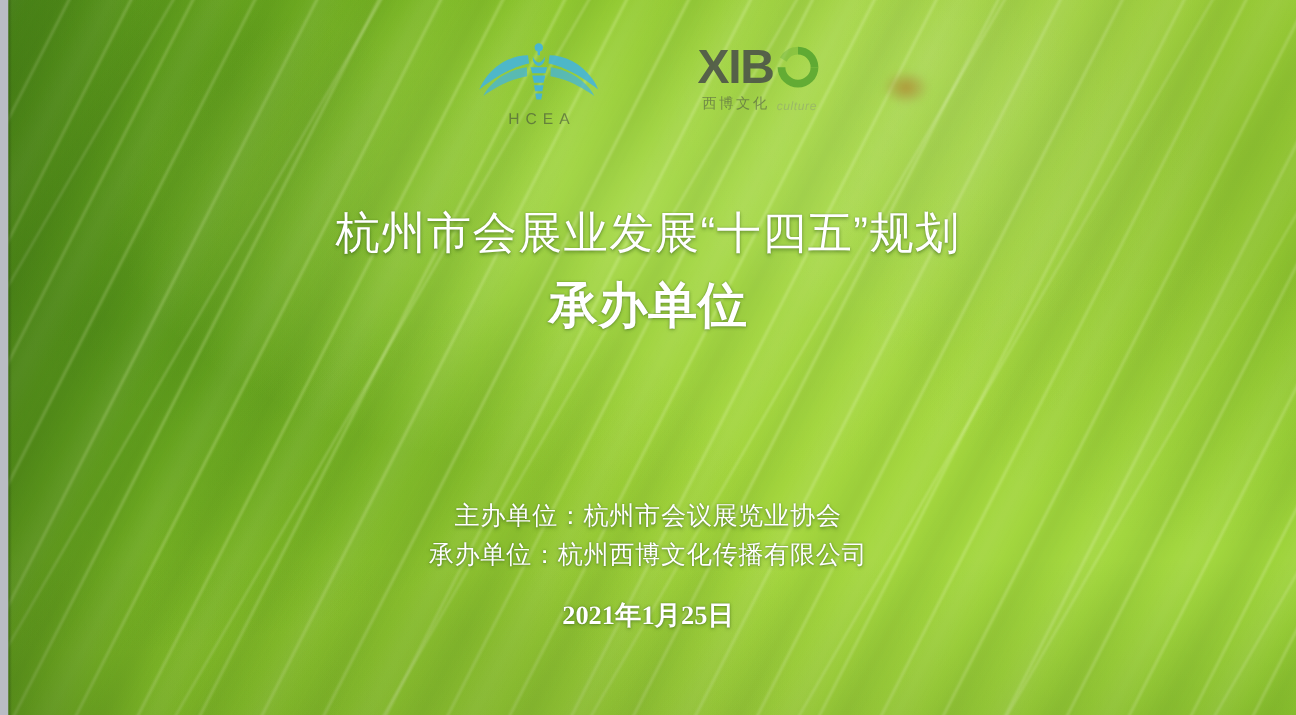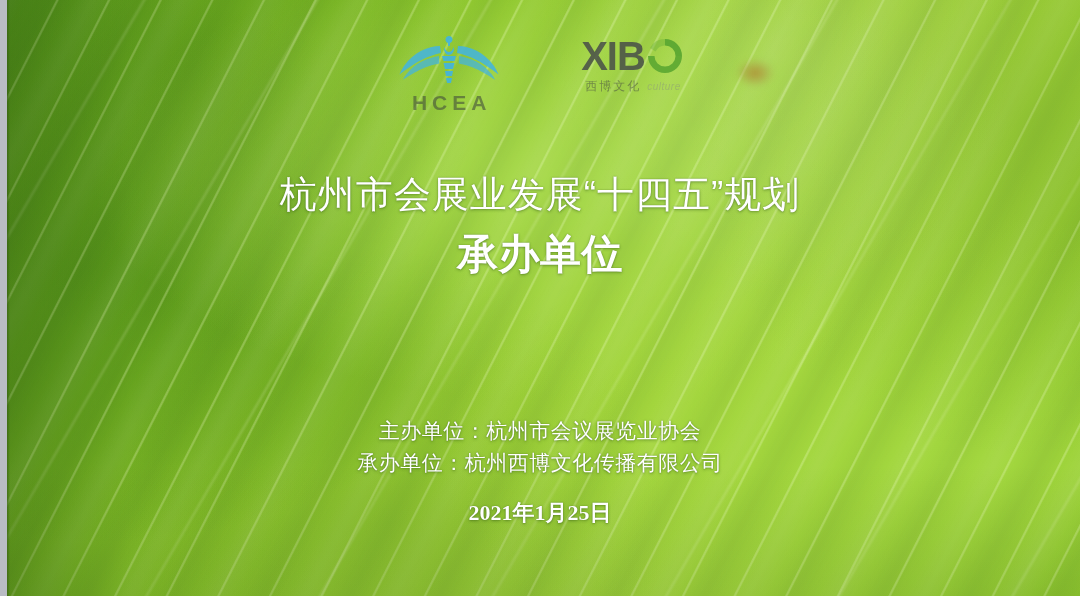--- a/index.html
+++ b/index.html
@@ -126,22 +126,22 @@
     gap: 78px;
   }
   .logo {
     display: flex;
     flex-direction: column;
     align-items: center;
   }
   .hcea-mark { width: 108px; height: 58px; display:block; }
   .hcea-word {
     margin-top: 1px;
-    font-size: 21px;
-    font-weight: 700;
+    font-size: 13px;
+    font-weight: 400;
     letter-spacing: 5px;
     color: rgba(70,82,60,0.62);
     text-indent: 5px;
   }
   .xibo-top {
     display: flex;
     align-items: flex-end;
     gap: 2px;
     height: 44px;
   }
@@ -149,21 +149,21 @@
     font-size: 40px;
     font-weight: 800;
     letter-spacing: -1px;
     color: rgba(72,78,72,0.86);
     line-height: 1;
   }
   .xibo-ring { width: 40px; height: 40px; display:block; margin-left: -2px; }
   .xibo-sub {
     margin-top: 2px;
     display: flex;
-    align-items: center;
+    align-items: flex-end;
     gap: 6px;
   }
   .xibo-sub-cn {
     font-size: 12px;
     letter-spacing: 2px;
     color: rgba(78,88,66,0.60);
   }
   .xibo-sub-en {
     font-size: 10px;
     letter-spacing: 0.5px;

